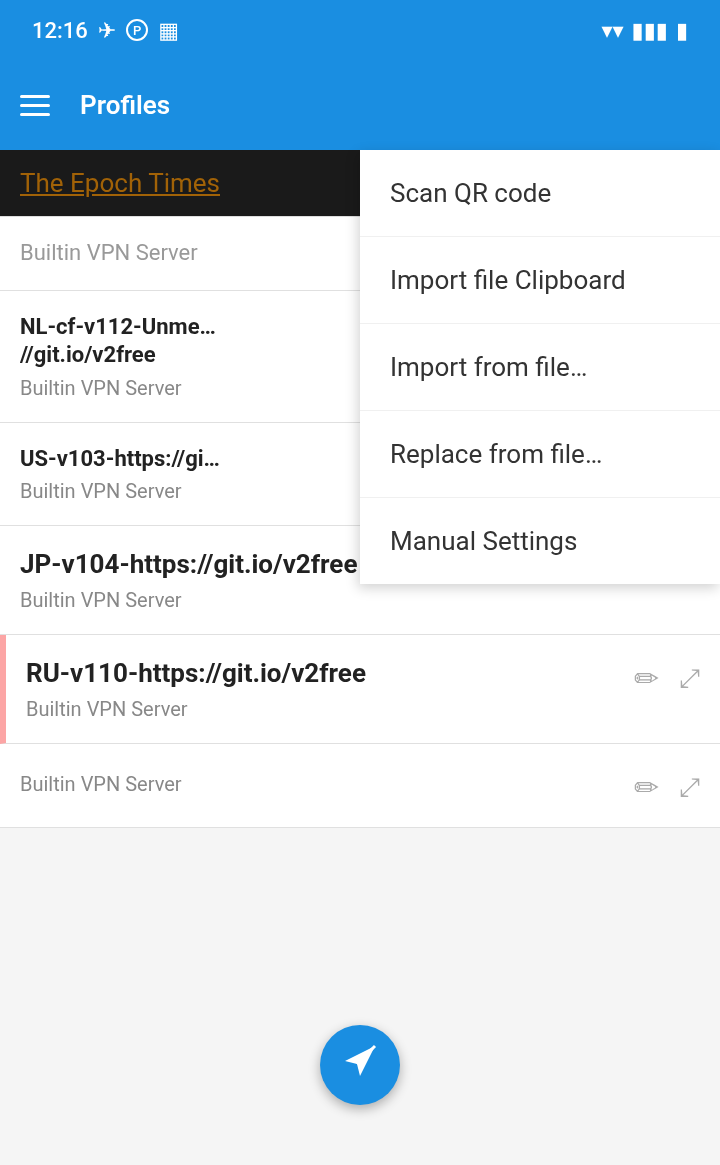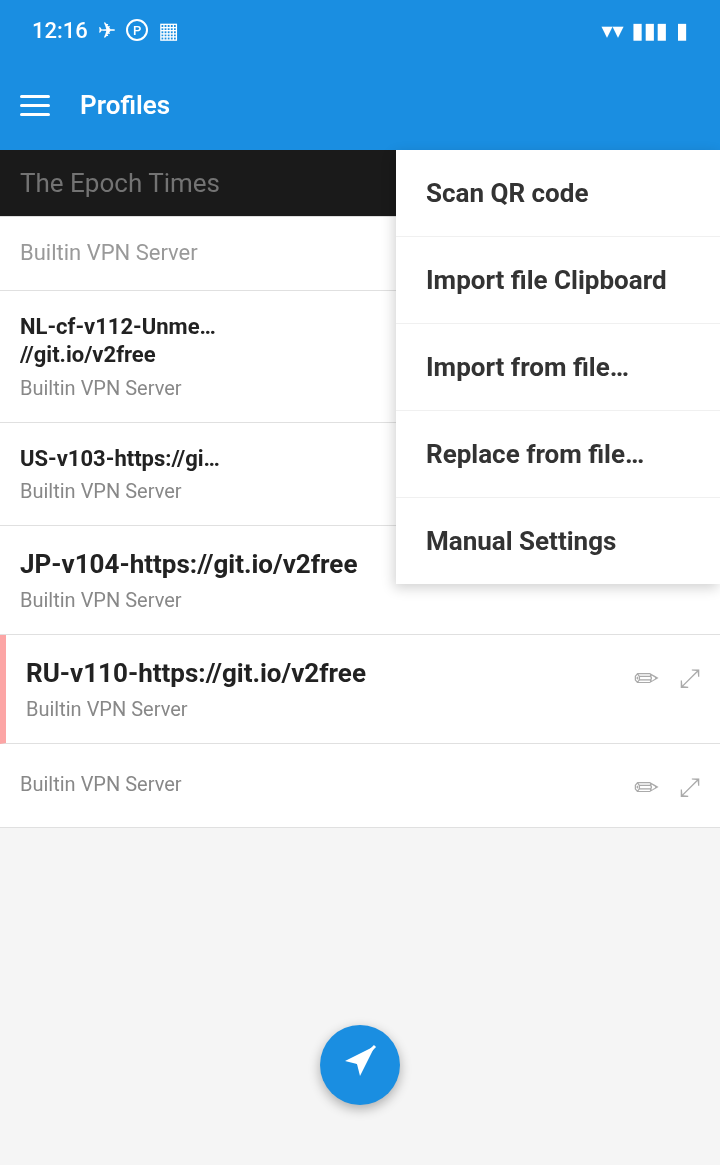--- a/index.html
+++ b/index.html
@@ -74,22 +74,23 @@
       background: white;
     }
 
     
     .epoch-banner {
       background: #1a1a1a;
       padding: 18px 20px;
       border-bottom: 1px solid #ddd;
     }
     .epoch-banner-text {
-      color: #737373;
-      font-size: 26px;
+      color: #a16207;
+      font-size: 26px;
+      text-decoration: underline;
     }
 
     .profile-item {
       padding: 22px 20px;
       border-bottom: 1px solid #e0e0e0;
       position: relative;
       display: flex;
       align-items: flex-start;
       justify-content: space-between;
     }
@@ -142,25 +143,24 @@
       font-size: 20px;
       color: #888;
       margin-top: 6px;
     }
 
     
     .dropdown-overlay {
       position: absolute;
       top: 150px;
       right: 0;
-      width: 324px;
+      width: 360px;
       background: white;
       box-shadow: -2px 4px 12px rgba(0,0,0,0.18);
       z-index: 100;
-      font-weight: bold;
     }
     .dropdown-item {
       padding: 28px 30px;
       font-size: 26px;
       color: #333;
       cursor: pointer;
       border-bottom: 1px solid #f0f0f0;
     }
     .dropdown-item:last-child {
       border-bottom: none;

